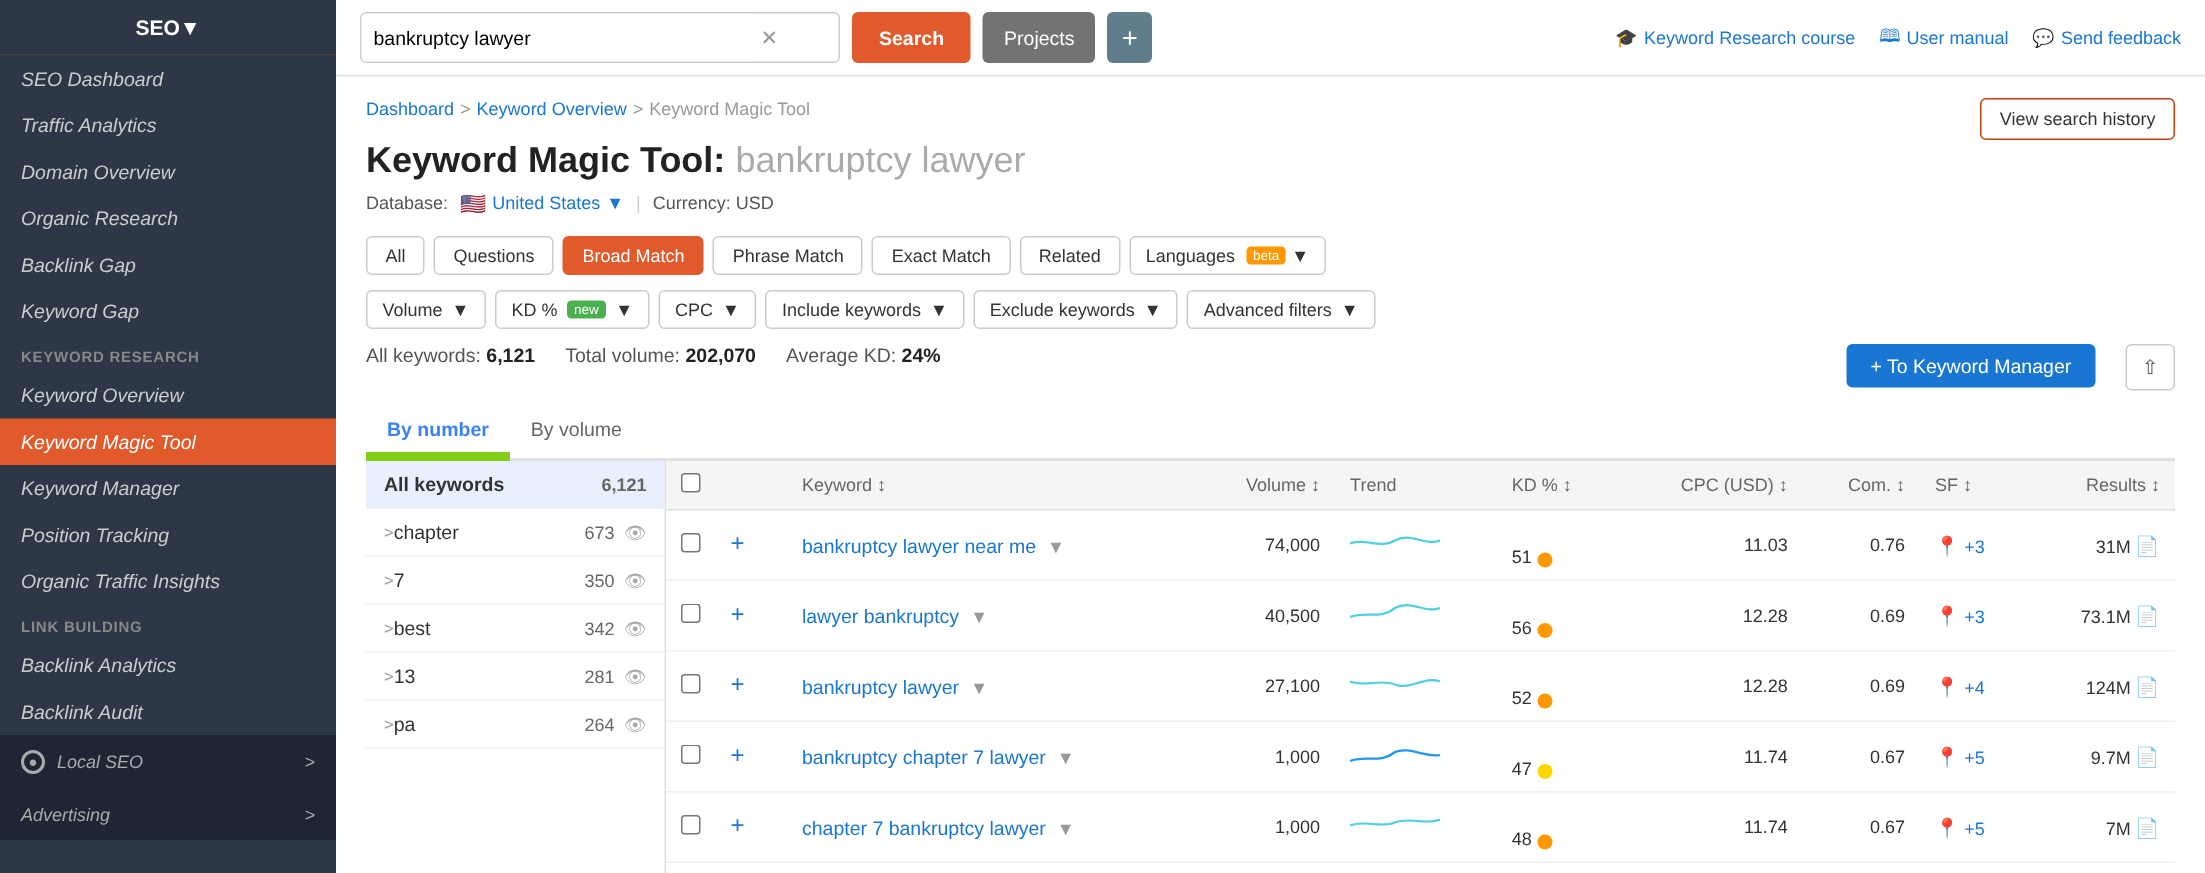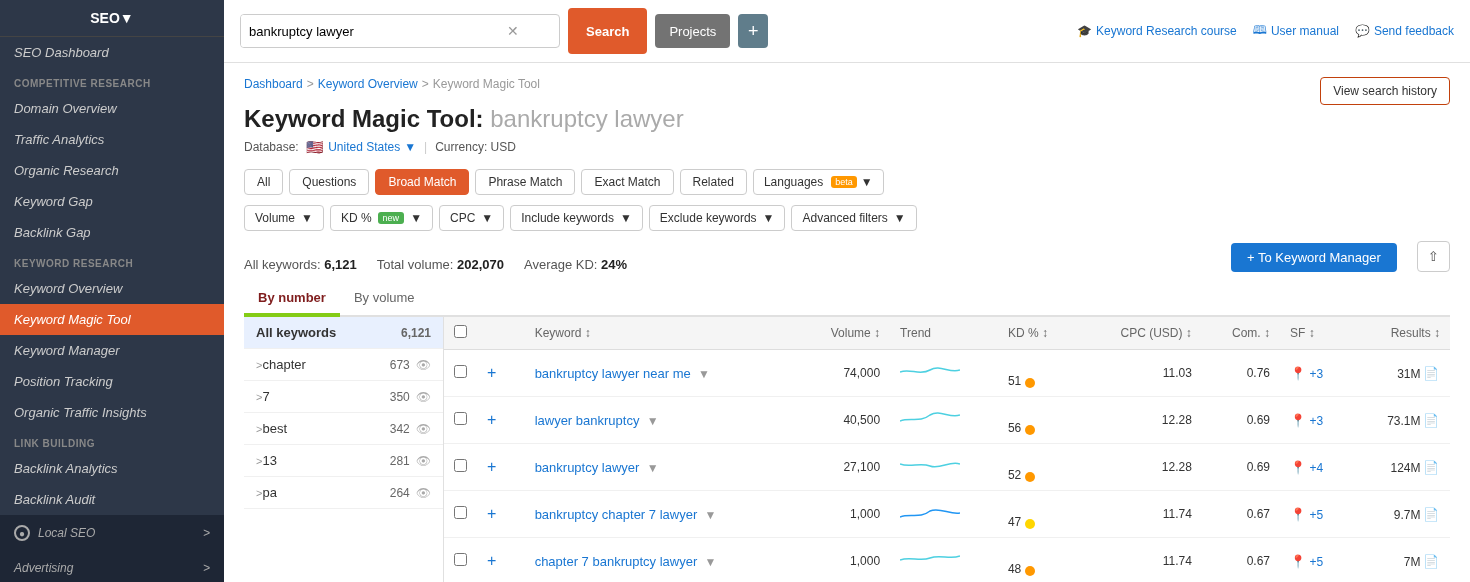--- a/index.html
+++ b/index.html
@@ -96,21 +96,21 @@
       cursor: pointer;
       padding: 0 6px;
       color: #999;
       font-size: 14px;
     }
     .search-btn {
       background: #e05a2b;
       color: #fff;
       border: none;
       padding: 0 18px;
-      height: 46px;
+      height: 34px;
       cursor: pointer;
       font-size: 13px;
       font-weight: bold;
       border-radius: 4px;
     }
     .projects-btn {
       background: #737373;
       color: #fff;
       border: none;
       padding: 0 14px;
@@ -248,21 +248,21 @@
       background: #4caf50;
       color: #fff;
       font-size: 9px;
       padding: 1px 5px;
       border-radius: 3px;
     }
 
     
     .stats-row {
       display: flex;
-      align-items: flex-end;
+      align-items: flex-start;
       gap: 20px;
       font-size: 13px;
       color: #555;
       margin-bottom: 10px;
     }
     .stats-row strong { color: #222; }
     .to-km-btn {
       margin-left: auto;
       background: #1976d2;
       color: #fff;
@@ -293,22 +293,22 @@
     }
     .tab-item {
       padding: 8px 14px;
       cursor: pointer;
       font-size: 13px;
       color: #666;
       border-bottom: 2px solid transparent;
       margin-bottom: -2px;
     }
     .tab-item.active {
-      color: #7f1d1d;
-      border-bottom: 4px solid #84cc16;
+      color: #3b82f6;
+      border-bottom: 6px solid #84cc16;
       font-weight: bold;
     }
 
     
     .two-col {
       display: flex;
       gap: 0;
       height: calc(100% - 0px);
       flex: 1;
       overflow: hidden;
@@ -400,35 +400,34 @@
 <div class="sidebar">
   <div class="sidebar-seo-header">
     <span>SEO</span>
     <span>▼</span>
   </div>
 
   <div class="sidebar-item">
     <span>SEO Dashboard</span>
   </div>
 
-  <div class="sidebar-section-label">COMPETITIVE RESEARCH</div>
+  <div class="sidebar-item">
+    <span>Traffic Analytics</span>
+  </div>
   <div class="sidebar-item">
     <span>Domain Overview</span>
   </div>
   <div class="sidebar-item">
-    <span>Traffic Analytics</span>
-  </div>
-  <div class="sidebar-item">
     <span>Organic Research</span>
   </div>
   <div class="sidebar-item">
+    <span>Backlink Gap</span>
+  </div>
+  <div class="sidebar-item">
     <span>Keyword Gap</span>
-  </div>
-  <div class="sidebar-item">
-    <span>Backlink Gap</span>
   </div>
 
   <div class="sidebar-section-label">KEYWORD RESEARCH</div>
   <div class="sidebar-item">
     <span>Keyword Overview</span>
   </div>
   <div class="sidebar-item active">
     <span>Keyword Magic Tool</span>
   </div>
   <div class="sidebar-item">

